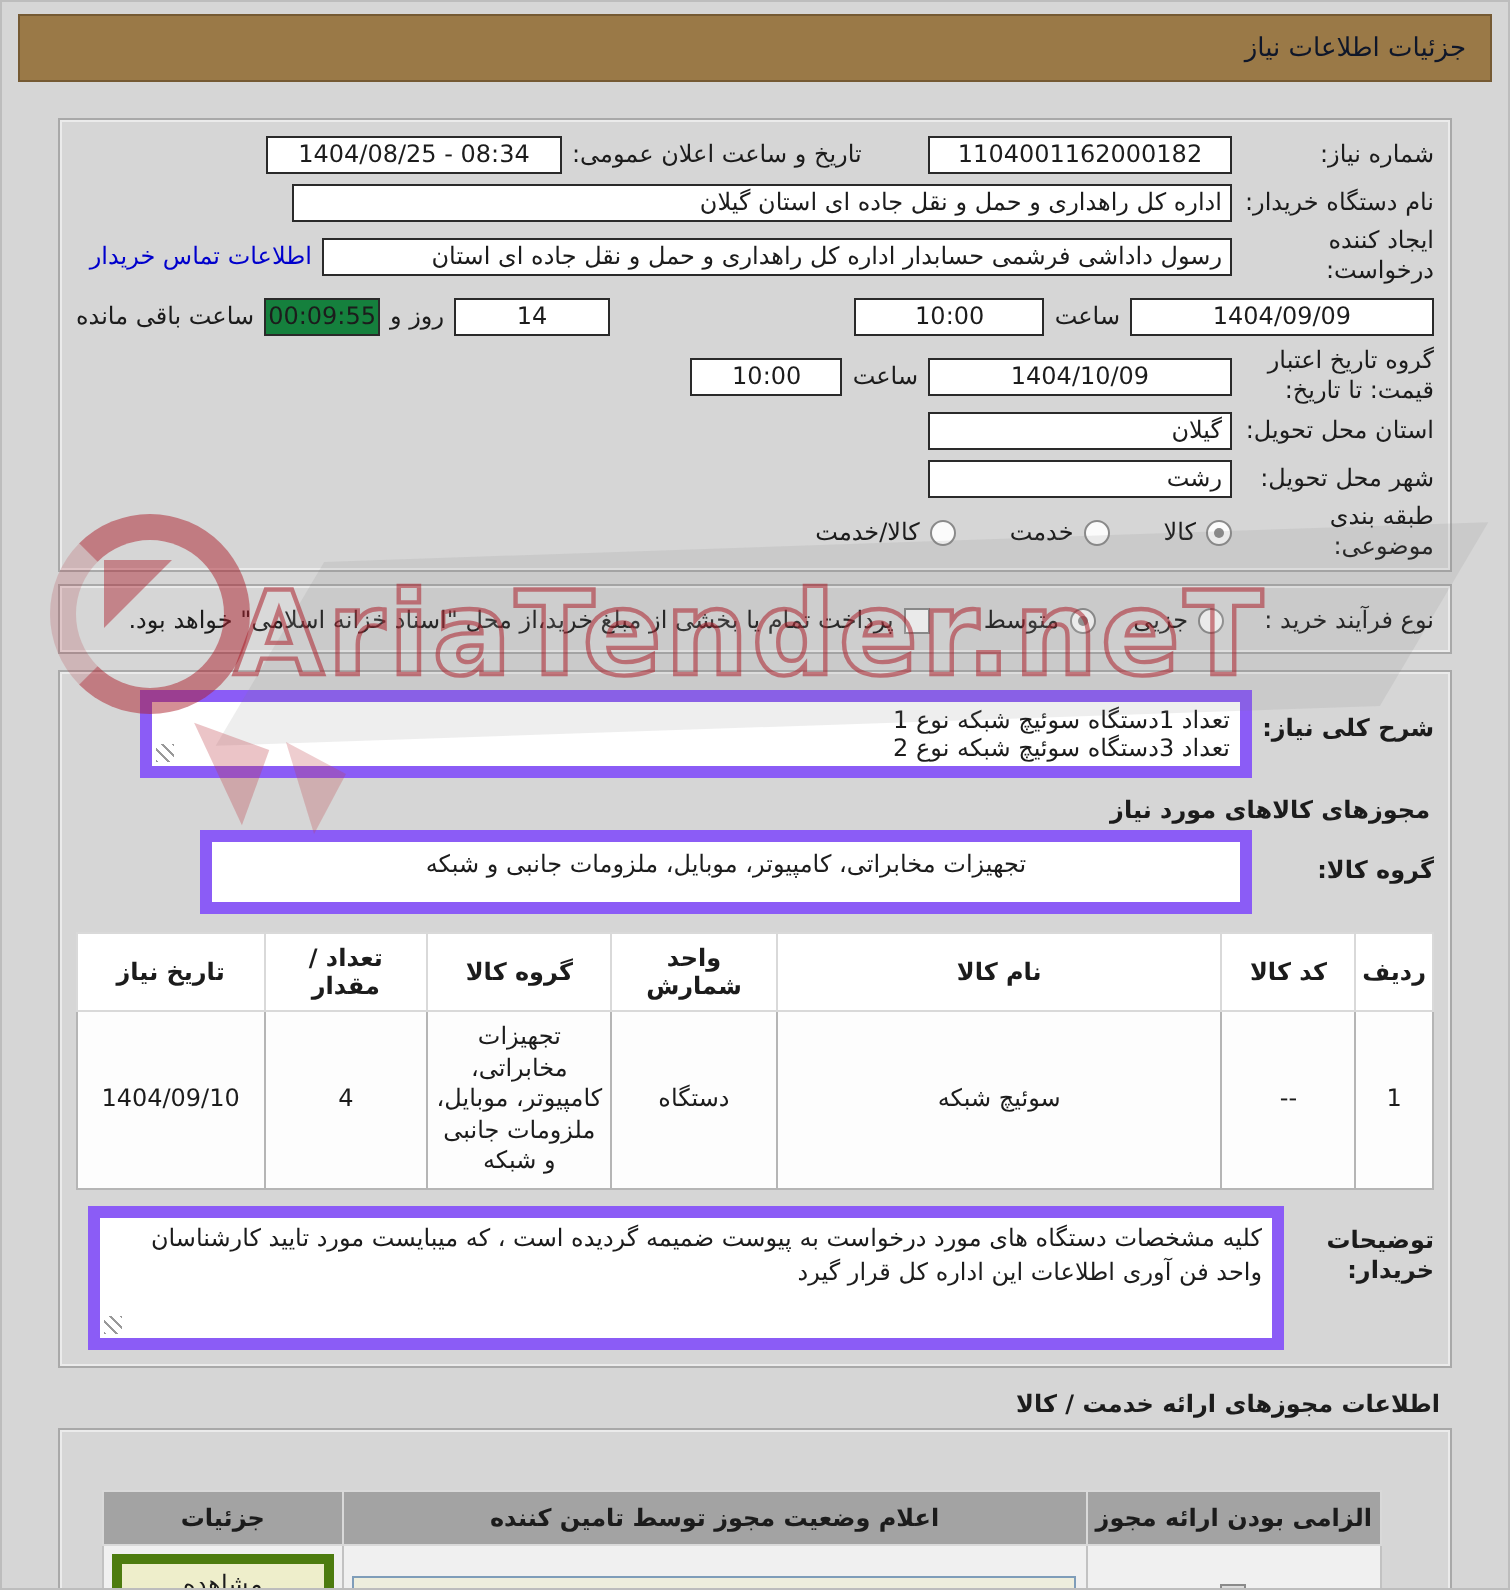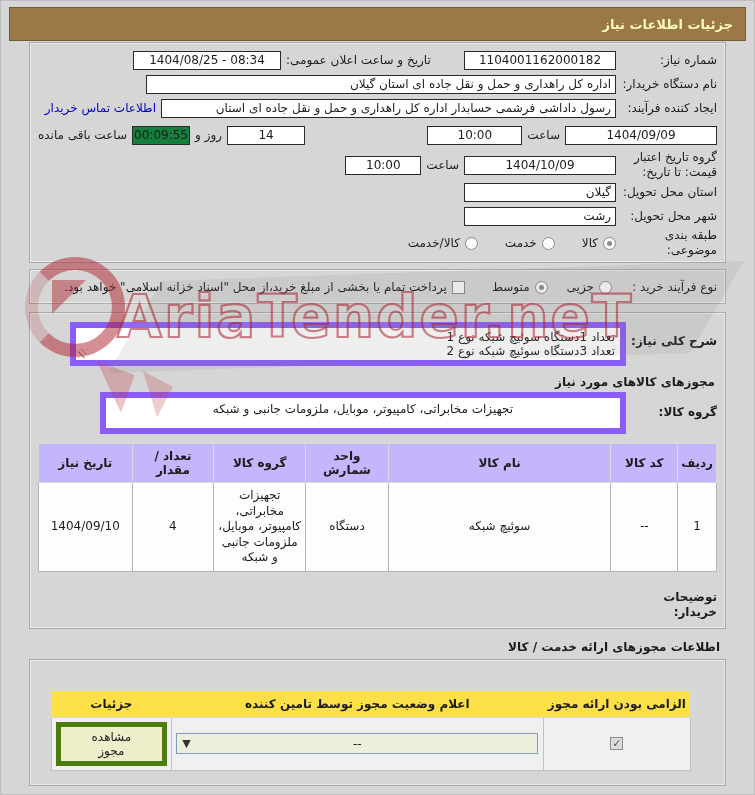--- a/index.html
+++ b/index.html
@@ -6,23 +6,23 @@
   html,body { width:755px; height:795px; }
   body {
     background:#d6d6d6;
     direction:rtl;
     font-family:"DejaVu Sans","Liberation Sans",sans-serif;
     font-size:12px; color:#1c1c1c;
     position:relative; overflow:hidden;
     border:1px solid #bdbdbd;
   }
   .titlebar {
-    margin:6px 8px 1px; height:34px;
+    margin:6px 8px 18px; height:34px;
     background:#9a7947; border:1px solid #755a33;
-    color:#fef9c3; font-weight:bold; font-size:13px;
+    color:#0f172a; font-weight:normal; font-size:13px;
     display:flex; align-items:center; padding:0 12px;
   }
   .box {
     margin:0 28px; padding:5px 8px 4px;
     border:1px solid #a9a9a9;
     box-shadow: inset 0 0 0 1px #ebebeb;
   }
   .row { display:flex; align-items:center; min-height:24px; gap:5px; }
   .row.tall { min-height:30px; }
   .lbl { width:96px; flex:none; line-height:1.25; }
@@ -43,26 +43,26 @@
   .cb.checked { background:#dcdcdc; }
   .cb.checked::after { content:"\2713"; line-height:1; }
   .ta { background:#fff; border:6px solid #8b5cf6; position:relative; padding:2px 5px; overflow:hidden; }
   .grip { position:absolute; left:2px; bottom:2px; width:9px; height:9px;
     background:repeating-linear-gradient(45deg,#999 0 1px,transparent 1px 4px); }
   .bold { font-weight:bold; }
   .subhead { font-weight:bold; margin:9px 2px 3px; }
   .sec-header { font-weight:bold; margin:11px 34px 5px; }
   table { border-collapse:collapse; font-size:12px; }
   .goods-table { width:100%; margin-top:9px; border:1px solid #7f7f7f; }
-  .goods-table th { background:#c4b5fd; border:1px solid #d9d9d9; font-weight:bold; padding:5px 3px; }
+  .goods-table th { background:#ffffff; border:1px solid #d9d9d9; font-weight:bold; padding:5px 3px; }
   .goods-table td { background:#fdfdfd; border:1px solid #b5b5b5; text-align:center; padding:5px 3px; line-height:1.3; }
   .lic-box { margin:5px 28px 0; padding:30px 20px 14px;
     border:1px solid #a9a9a9; box-shadow: inset 0 0 0 1px #ebebeb; }
   .lic-table { width:640px; margin:0 14px; border:1px solid #7f7f7f; }
-  .lic-table th { background:#fde047; border:1px solid #d9d9d9; font-weight:bold; padding:6px 3px; }
+  .lic-table th { background:#a3a3a3; border:1px solid #d9d9d9; font-weight:bold; padding:6px 3px; }
   .lic-table td { background:#f0f0f0; border:1px solid #c2c2c2; text-align:center; padding:4px; height:34px; }
   .dd { width:362px; height:21px; background:#eeeedd; border:1px solid #7f9db9;
     margin:0 auto; position:relative; display:flex; align-items:center; justify-content:center; }
   .dd .chev { position:absolute; left:5px; top:3px; font-size:11px; color:#333; }
   .lic-btn { background:#eeeecb; border:5px solid #4d7c0f; padding:3px 16px; display:inline-block; cursor:pointer; }
   
   .wm { position:absolute; top:248px; right:0; left:0; height:230px; pointer-events:none; z-index:5; }
   .wm-band { position:absolute; left:140px; top:22px; width:570px; height:92px;
     background:rgba(120,120,120,0.13); transform:skewX(-32deg) rotate(-2deg); }
   .wm-text { position:absolute; left:116px; top:34px; direction:ltr;
@@ -90,21 +90,21 @@
     <div class="inp num" style="width:152px;">1104001162000182</div>
     <span class="spacer"></span>
     <span class="lbl2">تاریخ و ساعت اعلان عمومی:</span>
     <div class="inp num" style="width:148px;margin-left:95px;">1404/08/25 - 08:34</div>
   </div>
   <div class="row">
     <span class="lbl">نام دستگاه خریدار:</span>
     <div class="inp" style="width:470px;">اداره کل راهداری و حمل و نقل جاده ای استان گیلان</div>
   </div>
   <div class="row">
-    <span class="lbl">ایجاد کننده فرآیند:</span>
+    <span class="lbl">ایجاد کننده درخواست:</span>
     <div class="inp" style="width:455px;">رسول داداشی فرشمی حسابدار اداره کل راهداری و حمل و نقل جاده ای استان</div>
     <span class="link">اطلاعات تماس خریدار</span>
   </div>
   <div class="row tall">
     <div class="inp num" style="width:152px;">1404/09/09</div>
     <span class="lbl2">ساعت</span>
     <div class="inp num" style="width:95px;">10:00</div>
     <span class="spacer"></span>
     <div class="inp num" style="width:78px;">14</div>
     <span class="lbl2">روز و</span>
@@ -181,20 +181,24 @@
         <td>سوئیچ شبکه</td>
         <td>دستگاه</td>
         <td>تجهیزات مخابراتی، کامپیوتر، موبایل، ملزومات جانبی و شبکه</td>
         <td>4</td>
         <td>1404/09/10</td>
       </tr>
     </tbody>
   </table>
   <div class="row" style="align-items:flex-start;margin-top:8px;">
     <span class="lbl bold" style="width:70px;padding-top:10px;">توضیحات خریدار:</span>
+    <div class="ta" style="flex:1;height:72px;margin-left:6px;line-height:1.45;">
+      <div>کلیه مشخصات دستگاه های مورد درخواست به پیوست ضمیمه گردیده است ، که میبایست مورد تایید کارشناسان واحد فن آوری اطلاعات این اداره کل قرار گیرد</div>
+      <span class="grip"></span>
+    </div>
   </div>
 </div>
 
 <div class="sec-header">اطلاعات مجوزهای ارائه خدمت / کالا</div>
 
 <div class="lic-box">
   <table class="lic-table">
     <thead>
       <tr>
         <th style="width:148px;">الزامی بودن ارائه مجوز</th>

